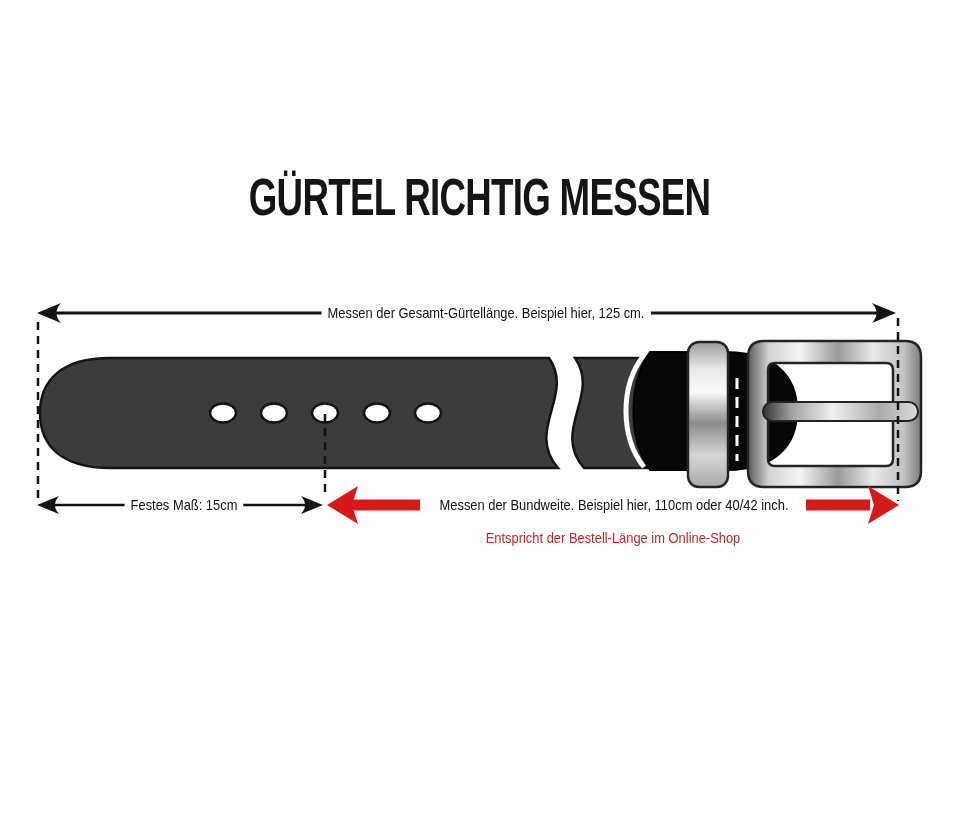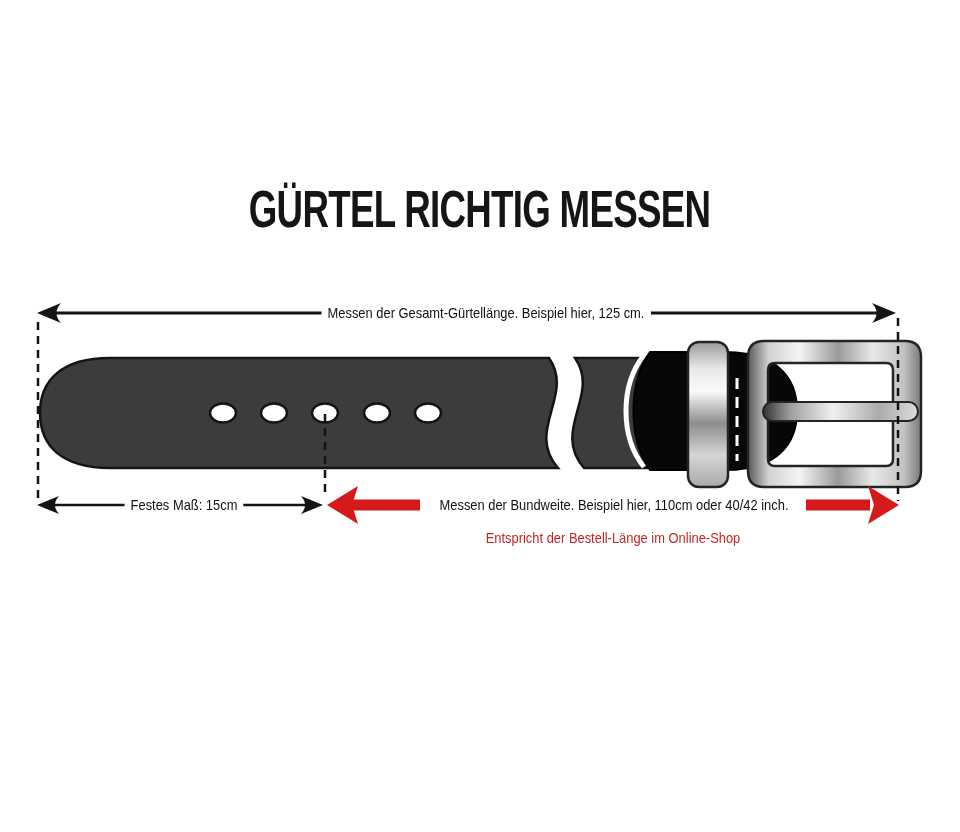--- a/index.html
+++ b/index.html
@@ -16,21 +16,21 @@
     white-space:nowrap;
     color:#111;
     font-size:15px;
     line-height:1.1;
     background:#fff;
     padding:1px 7px;
     transform:translate(-50%,-50%) scaleX(0.86);
   }
   .title{
     position:absolute;
-    left:0;right:0;top:180px;
+    left:0;right:0;top:168px;
     text-align:center;
     font-size:51px;
     font-weight:bold;
     color:#151515;
     letter-spacing:-1px;
   }
   .title .squeeze{display:inline-block;transform:scaleX(0.72);transform-origin:center;}
   .red-note{
     color:var(--red-text,#c22727);
     background:transparent;

